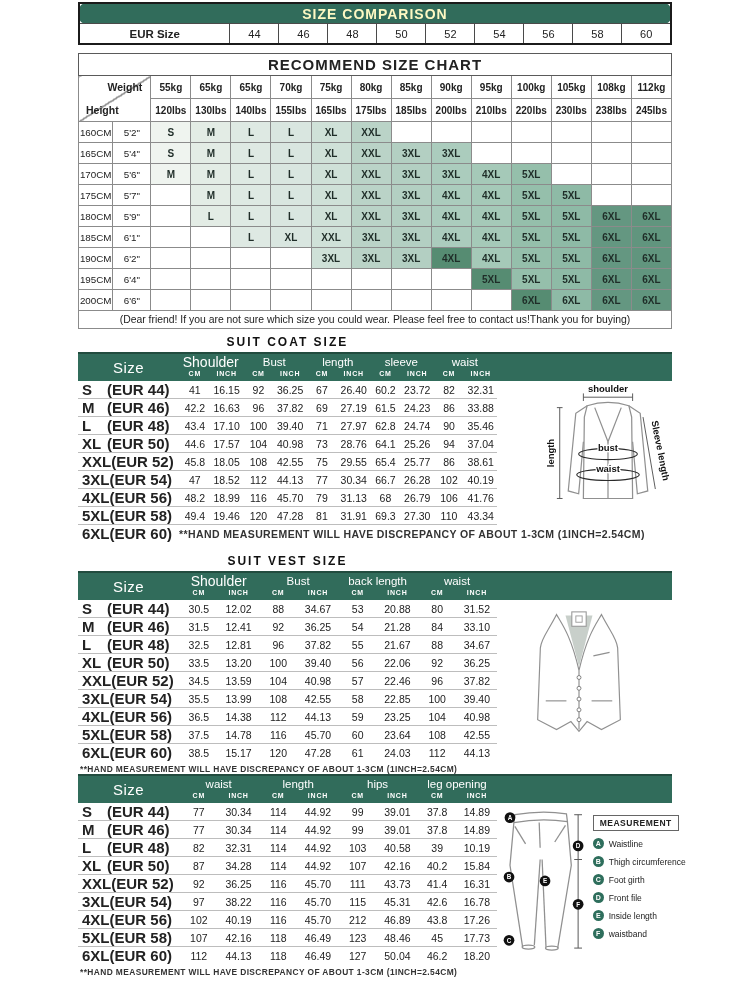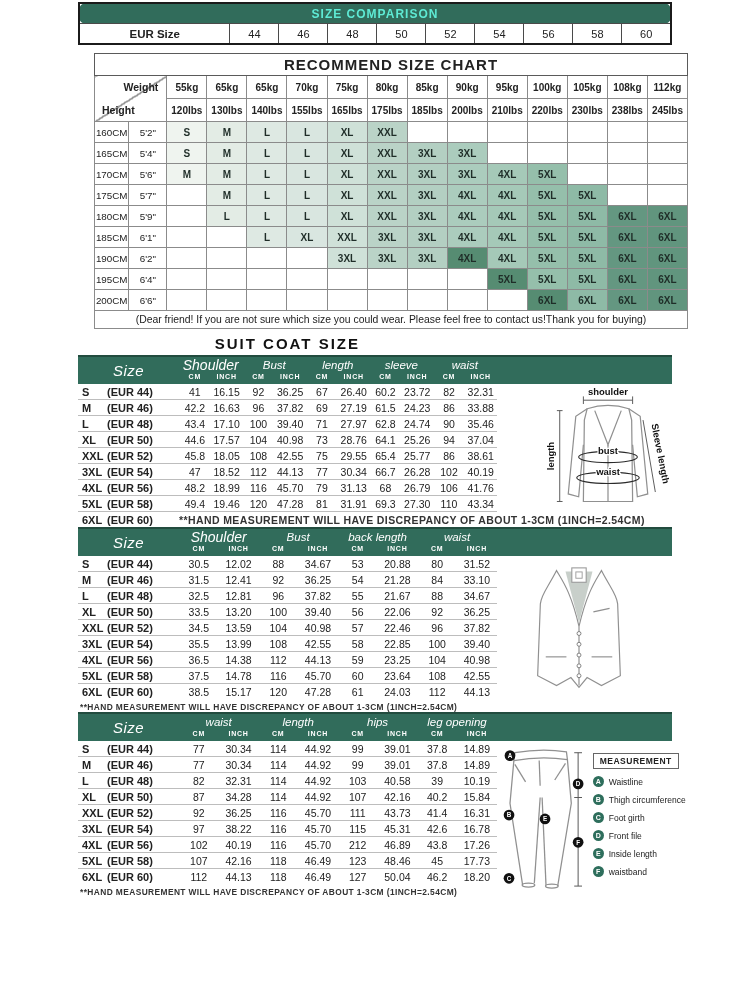--- a/index.html
+++ b/index.html
@@ -5,51 +5,51 @@
   :root{ --green:#316c5b; }
   html,body{margin:0;padding:0;background:#fff;}
   .page{position:relative;width:750px;height:1000px;background:#fff;overflow:hidden;
         font-family:"Liberation Sans","DejaVu Sans",sans-serif;color:#222;}
   .content{position:absolute;left:78px;top:2px;width:594px;}
 
   
   table{border-spacing:0;}
   .cmp{width:100%;border-collapse:collapse;table-layout:fixed;border:2px solid #1b1b1b;}
   .cmp th,.cmp td{border:1px solid #4a4a4a;height:19px;text-align:center;font-size:11px;padding:0;white-space:nowrap;}
-  .cmp .cmp-title{background:var(--green);color:#5eead4;font-size:12px;font-weight:700;letter-spacing:1px;height:19px;border-radius:7px;}
+  .cmp .cmp-title{background:var(--green);color:#fef9c3;font-size:14px;font-weight:700;letter-spacing:1px;height:19px;border-radius:7px;}
   .cmp .rlabel{font-weight:700;font-size:11.5px;}
 
   
-  .rec{width:100%;border-collapse:collapse;table-layout:fixed;border:1.5px solid #3a3a3a;margin-top:8px;margin-left:16px;}
+  .rec{width:100%;border-collapse:collapse;table-layout:fixed;border:1.5px solid #3a3a3a;margin-top:8px;}
   .rec th,.rec td{border:1px solid #8b8b8b;padding:0;text-align:center;white-space:nowrap;}
   .rec .rec-title{height:21px;font-size:15px;font-weight:700;letter-spacing:1px;background:#fff;border:1px solid #5a5a5a;}
   .rec .kg,.rec .lbs{height:22px;font-size:10px;font-weight:600;background:#fff;}
   .rec .hcm,.rec .hft{font-size:9.8px;height:20px;}
   .rec .mx{height:20px;font-size:10px;font-weight:600;color:#1f2d28;}
   .rec .corner{position:relative;background:
       linear-gradient(to bottom right,transparent calc(50% - .7px),#777 calc(50% - .7px),#777 calc(50% + .7px),transparent calc(50% + .7px));}
   .corner-w{position:absolute;top:5px;right:8px;font-size:10.5px;font-weight:600;}
   .corner-h{position:absolute;bottom:5px;left:7px;font-size:10.5px;font-weight:600;}
   .rec .note{height:17px;font-size:10.4px;}
 
   
-  .sec-title{width:70.5%;text-align:center;font-weight:700;font-size:15px;letter-spacing:2px;color:#111;}
+  .sec-title{width:70.5%;text-align:center;font-weight:700;font-size:12px;letter-spacing:2px;color:#111;}
   .m-coat{margin-top:6px;margin-bottom:3px;}
   .m-vest{margin-top:12px;margin-bottom:3px;}
   .m-pants{margin-top:12px;margin-bottom:3px;}
   .size-table{width:100%;border-collapse:collapse;table-layout:fixed;border-top:2px solid #224c3f;}
   .size-table th{background:var(--green);color:#fff;font-weight:400;padding:0;white-space:nowrap;}
-  .size-table tr.band1 th{height:16px;vertical-align:middle;font-style:italic;}
+  .size-table tr.band1 th{height:16px;vertical-align:middle;}
   .size-table .grp{font-size:11.5px;}
   .size-table .grp-big{font-size:14px;}
   .size-table .h-size{font-size:15px;letter-spacing:.5px;text-align:center;}
   .size-table tr.units th{height:11px;font-size:7px;font-weight:700;letter-spacing:.8px;vertical-align:top;}
   .size-table td{height:15px;font-size:10.5px;padding:0;}
   .size-table .val{text-align:center;white-space:nowrap;}
-  .size-table .lbl{padding-left:4px;font-size:11px;font-weight:700;white-space:nowrap;}
+  .size-table .lbl{padding-left:4px;font-size:15px;font-weight:700;white-space:nowrap;}
   .size-table .sz{display:inline-block;min-width:25px;}
   .size-table tbody tr:not(:last-child) td{border-bottom:1px solid #bdbdbd;}
   .size-table td.diag-cell{border-bottom:none !important;position:relative;}
   .inline-foot{font-size:8.4px;font-weight:700;letter-spacing:.4px;text-align:center;color:#333;white-space:nowrap;}
   .foot-div{margin:3px 0 0 2px;font-size:8.4px;font-weight:700;letter-spacing:.4px;color:#333;white-space:nowrap;}
 
   .diag-wrap{position:absolute;top:0;left:0;right:0;bottom:0;overflow:visible;}
   .diag-wrap svg{position:absolute;}
   #coat-diagram svg{right:2px;top:2px;}
   #vest-diagram svg{left:16px;top:2px;}
@@ -478,20 +478,21 @@
             <td class="val">110</td>
             <td class="val">43.34</td>
           </tr>
           <tr>
             <td class="lbl"><span class="sz">6XL</span><span class="eur">(EUR 60)</span></td>
             <td class="inline-foot" colspan="10">**HAND MEASUREMENT WILL HAVE DISCREPANCY OF ABOUT 1-3CM (1INCH=2.54CM)</td>
           </tr>
         </tbody>
       </table>
 
+    <div class="sec-title m-vest">SUIT VEST SIZE</div>
     <table class="size-table" id="vest-table">
         <colgroup>
           <col style="width: 17%;">
           <col style="width: 6.6875%;">
           <col style="width: 6.6875%;">
           <col style="width: 6.6875%;">
           <col style="width: 6.6875%;">
           <col style="width: 6.6875%;">
           <col style="width: 6.6875%;">
           <col style="width: 6.6875%;">

